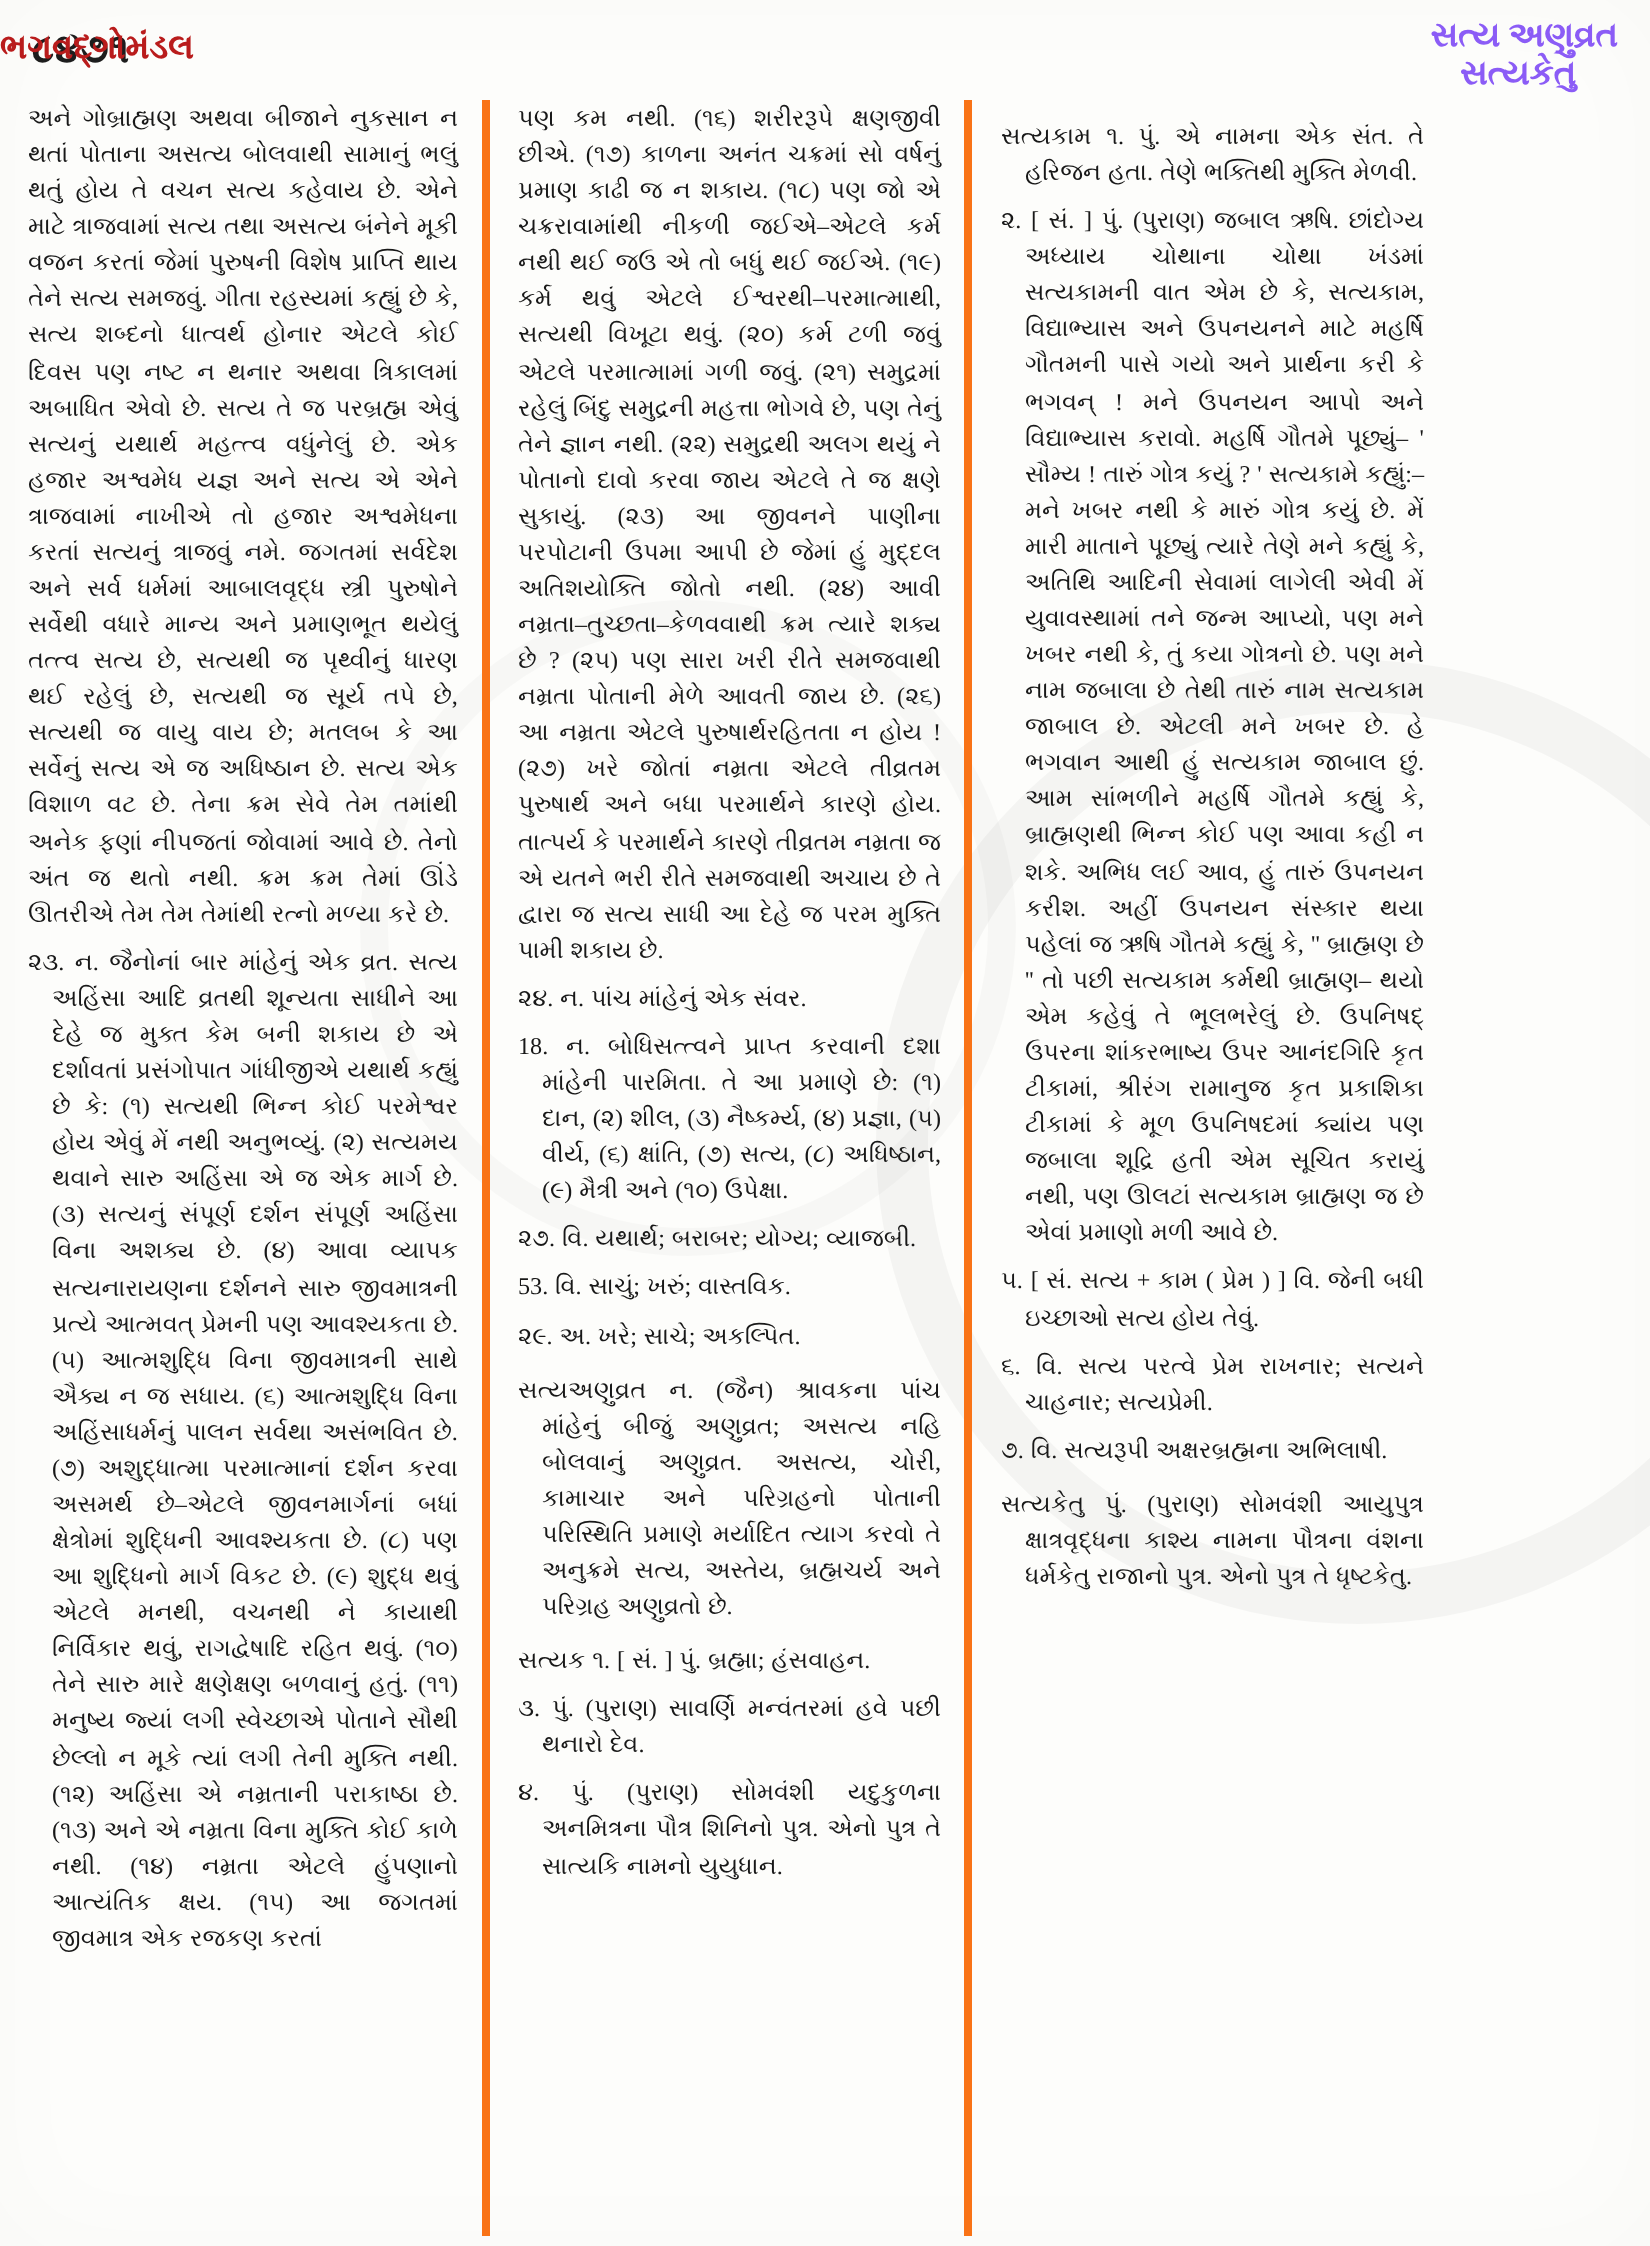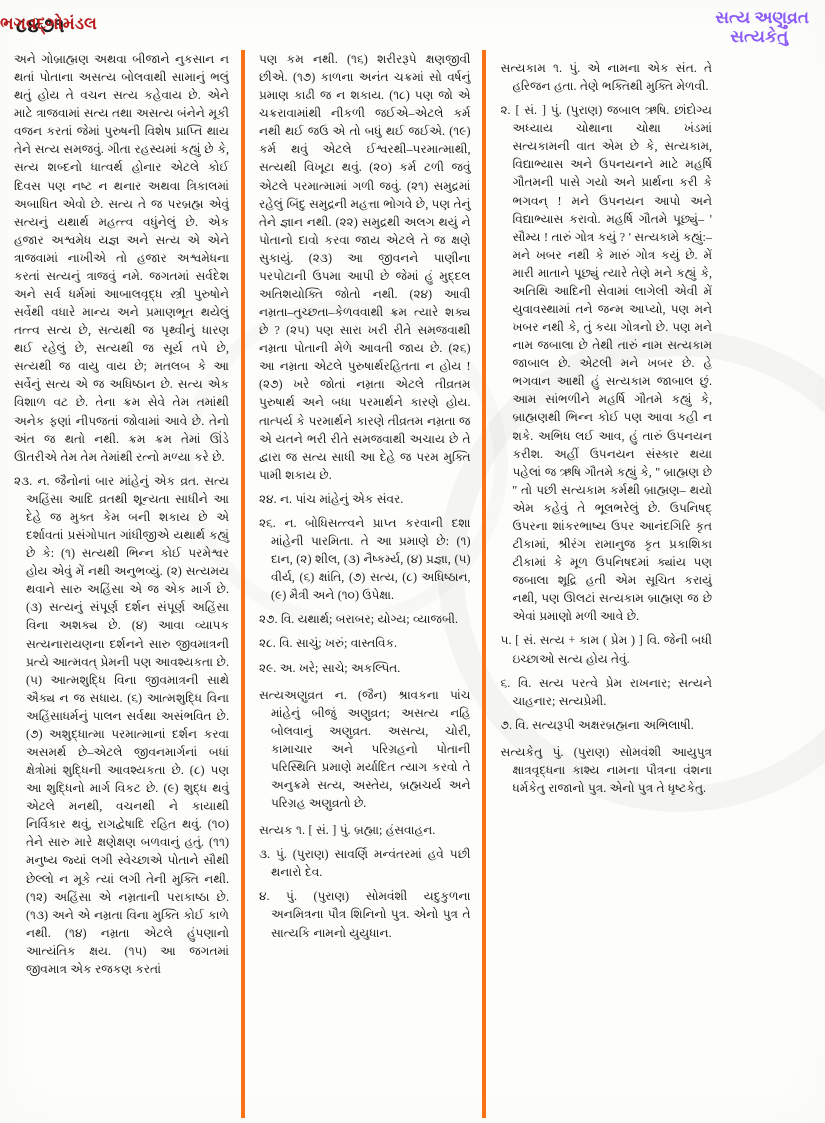--- a/index.html
+++ b/index.html
@@ -150,23 +150,23 @@
   </div>
 
   <div id="columns">
     <div class="col" id="col-1">
         <p class="run"><span>અને ગોબ્રાહ્મણ અથવા બીજાને નુકસાન ન થતાં પોતાના અસત્ય બોલવાથી સામાનું ભલું થતું હોય તે વચન સત્ય કહેવાય છે. એને માટે ત્રાજવામાં સત્ય તથા અસત્ય બંનેને મૂકી વજન કરતાં જેમાં પુરુષની વિશેષ પ્રાપ્તિ થાય તેને સત્ય સમજવું. ગીતા રહસ્યમાં કહ્યું છે કે, સત્ય શબ્દનો ધાત્વર્થ હોનાર એટલે કોઈ દિવસ પણ નષ્ટ ન થનાર અથવા ત્રિકાલમાં અબાધિત એવો છે. સત્ય તે જ પરબ્રહ્મ એવું સત્યનું યથાર્થ મહત્ત્વ વધુંનેલું છે. એક હજાર અશ્વમેધ યજ્ઞ અને સત્ય એ એને ત્રાજવામાં નાખીએ તો હજાર અશ્વમેધના કરતાં સત્યનું ત્રાજવું નમે. જગતમાં સર્વદેશ અને સર્વ ધર્મમાં આબાલવૃદ્ધ સ્ત્રી પુરુષોને સર્વેથી વધારે માન્ય અને પ્રમાણભૂત થયેલું તત્ત્વ સત્ય છે, સત્યથી જ પૃથ્વીનું ધારણ થઈ રહેલું છે, સત્યથી જ સૂર્ય તપે છે, સત્યથી જ વાયુ વાય છે; મતલબ કે આ સર્વેનું સત્ય એ જ અધિષ્ઠાન છે. સત્ય એક વિશાળ વટ છે. તેના ક્રમ સેવે તેમ તમાંથી અનેક ફણાં નીપજતાં જોવામાં આવે છે. તેનો અંત જ થતો નથી. ક્રમ ક્રમ તેમાં ઊંડે ઊતરીએ તેમ તેમ તેમાંથી રત્નો મળ્યા કરે છે.</span></p>
         <p class="sense"><span class="num">૨૩.</span> <span>ન. જૈનોનાં બાર માંહેનું એક વ્રત. સત્ય અહિંસા આદિ વ્રતથી શૂન્યતા સાધીને આ દેહે જ મુક્ત કેમ બની શકાય છે એ દર્શાવતાં પ્રસંગોપાત ગાંધીજીએ યથાર્થ કહ્યું છે કે: (૧) સત્યથી ભિન્ન કોઈ પરમેશ્વર હોય એવું મેં નથી અનુભવ્યું. (૨) સત્યમય થવાને સારુ અહિંસા એ જ એક માર્ગ છે. (૩) સત્યનું સંપૂર્ણ દર્શન સંપૂર્ણ અહિંસા વિના અશક્ય છે. (૪) આવા વ્યાપક સત્યનારાયણના દર્શનને સારુ જીવમાત્રની પ્રત્યે આત્મવત્ પ્રેમની પણ આવશ્યકતા છે. (૫) આત્મશુદ્ધિ વિના જીવમાત્રની સાથે ઐક્ય ન જ સધાય. (૬) આત્મશુદ્ધિ વિના અહિંસાધર્મનું પાલન સર્વથા અસંભવિત છે. (૭) અશુદ્ધાત્મા પરમાત્માનાં દર્શન કરવા અસમર્થ છે–એટલે જીવનમાર્ગનાં બધાં ક્ષેત્રોમાં શુદ્ધિની આવશ્યકતા છે. (૮) પણ આ શુદ્ધિનો માર્ગ વિકટ છે. (૯) શુદ્ધ થવું એટલે મનથી, વચનથી ને કાયાથી નિર્વિકાર થવું, રાગદ્વેષાદિ રહિત થવું. (૧૦) તેને સારુ મારે ક્ષણેક્ષણ બળવાનું હતું. (૧૧) મનુષ્ય જ્યાં લગી સ્વેચ્છાએ પોતાને સૌથી છેલ્લો ન મૂકે ત્યાં લગી તેની મુક્તિ નથી. (૧૨) અહિંસા એ નમ્રતાની પરાકાષ્ઠા છે. (૧૩) અને એ નમ્રતા વિના મુક્તિ કોઈ કાળે નથી. (૧૪) નમ્રતા એટલે હુંપણાનો આત્યંતિક ક્ષય. (૧૫) આ જગતમાં જીવમાત્ર એક રજકણ કરતાં</span></p>
       </div>
     <div class="col sep" id="col-2">
         <p class="run"><span>પણ કમ નથી. (૧૬) શરીરરૂપે ક્ષણજીવી છીએ. (૧૭) કાળના અનંત ચક્રમાં સો વર્ષનું પ્રમાણ કાઢી જ ન શકાય. (૧૮) પણ જો એ ચક્રરાવામાંથી નીકળી જઈએ–એટલે કર્મ નથી થઈ જઉ એ તો બધું થઈ જઈએ. (૧૯) કર્મ થવું એટલે ઈશ્વરથી–પરમાત્માથી, સત્યથી વિખૂટા થવું. (૨૦) કર્મ ટળી જવું એટલે પરમાત્મામાં ગળી જવું. (૨૧) સમુદ્રમાં રહેલું બિંદુ સમુદ્રની મહત્તા ભોગવે છે, પણ તેનું તેને જ્ઞાન નથી. (૨૨) સમુદ્રથી અલગ થયું ને પોતાનો દાવો કરવા જાય એટલે તે જ ક્ષણે સુકાયું. (૨૩) આ જીવનને પાણીના પરપોટાની ઉપમા આપી છે જેમાં હું મુદ્દલ અતિશયોક્તિ જોતો નથી. (૨૪) આવી નમ્રતા–તુચ્છતા–કેળવવાથી ક્રમ ત્યારે શક્ય છે ? (૨૫) પણ સારા ખરી રીતે સમજવાથી નમ્રતા પોતાની મેળે આવતી જાય છે. (૨૬) આ નમ્રતા એટલે પુરુષાર્થરહિતતા ન હોય ! (૨૭) ખરે જોતાં નમ્રતા એટલે તીવ્રતમ પુરુષાર્થ અને બધા પરમાર્થને કારણે હોય. તાત્પર્ય કે પરમાર્થને કારણે તીવ્રતમ નમ્રતા જ એ યતને ભરી રીતે સમજવાથી અચાય છે તે દ્વારા જ સત્ય સાધી આ દેહે જ પરમ મુક્તિ પામી શકાય છે.</span></p>
         <p class="sense"><span class="num">૨૪.</span> <span>ન. પાંચ માંહેનું એક સંવર.</span></p>
-        <p class="sense"><span class="num">૨૬.</span> <span>ન. બોધિસત્ત્વને પ્રાપ્ત કરવાની દશા માંહેની પારમિતા. તે આ પ્રમાણે છે: (૧) દાન, (૨) શીલ, (૩) નૈષ્કર્મ્ય, (૪) પ્રજ્ઞા, (૫) વીર્ય, (૬) ક્ષાંતિ, (૭) સત્ય, (૮) અધિષ્ઠાન, (૯) મૈત્રી અને (૧૦) ઉપેક્ષા.</span></p>
+        <p class="sense"><span class="num">18.</span> <span>ન. બોધિસત્ત્વને પ્રાપ્ત કરવાની દશા માંહેની પારમિતા. તે આ પ્રમાણે છે: (૧) દાન, (૨) શીલ, (૩) નૈષ્કર્મ્ય, (૪) પ્રજ્ઞા, (૫) વીર્ય, (૬) ક્ષાંતિ, (૭) સત્ય, (૮) અધિષ્ઠાન, (૯) મૈત્રી અને (૧૦) ઉપેક્ષા.</span></p>
         <p class="sense"><span class="num">૨૭.</span> <span>વિ. યથાર્થ; બરાબર; યોગ્ય; વ્યાજબી.</span></p>
-        <p class="sense"><span class="num">૨૮.</span> <span>વિ. સાચું; ખરું; વાસ્તવિક.</span></p>
+        <p class="sense"><span class="num">53.</span> <span>વિ. સાચું; ખરું; વાસ્તવિક.</span></p>
         <p class="sense"><span class="num">૨૯.</span> <span>અ. ખરે; સાચે; અકલ્પિત.</span></p>
         <p class="entry"><span class="hw">સત્યઅણુવ્રત</span> <span>ન. (જૈન) શ્રાવકના પાંચ માંહેનું બીજું અણુવ્રત; અસત્ય નહિ બોલવાનું અણુવ્રત. અસત્ય, ચોરી, કામાચાર અને પરિગ્રહનો પોતાની પરિસ્થિતિ પ્રમાણે મર્યાદિત ત્યાગ કરવો તે અનુક્રમે સત્ય, અસ્તેય, બ્રહ્મચર્ય અને પરિગ્રહ અણુવ્રતો છે.</span></p>
         <p class="entry"><span class="hw">સત્યક</span> <span class="num">૧.</span> <span>[ સં. ] પું. બ્રહ્મા; હંસવાહન.</span></p>
         <p class="sense"><span class="num">૩.</span> <span>પું. (પુરાણ) સાવર્ણિ મન્વંતરમાં હવે પછી થનારો દેવ.</span></p>
         <p class="sense"><span class="num">૪.</span> <span>પું. (પુરાણ) સોમવંશી યદુકુળના અનમિત્રના પૌત્ર શિનિનો પુત્ર. એનો પુત્ર તે સાત્યકિ નામનો યુયુધાન.</span></p>
       </div>
     <div class="col sep" id="col-3">
         <p class="entry"><span class="hw">સત્યકામ</span> <span class="num">૧.</span> <span>પું. એ નામના એક સંત. તે હરિજન હતા. તેણે ભક્તિથી મુક્તિ મેળવી.</span></p>
         <p class="sense"><span class="num">૨.</span> <span>[ સં. ] પું. (પુરાણ) જબાલ ઋષિ. છાંદોગ્ય અધ્યાય ચોથાના ચોથા ખંડમાં સત્યકામની વાત એમ છે કે, સત્યકામ, વિદ્યાભ્યાસ અને ઉપનયનને માટે મહર્ષિ ગૌતમની પાસે ગયો અને પ્રાર્થના કરી કે ભગવન્ ! મને ઉપનયન આપો અને વિદ્યાભ્યાસ કરાવો. મહર્ષિ ગૌતમે પૂછ્યું– ' સૌમ્ય ! તારું ગોત્ર કયું ? ' સત્યકામે કહ્યું:–મને ખબર નથી કે મારું ગોત્ર કયું છે. મેં મારી માતાને પૂછ્યું ત્યારે તેણે મને કહ્યું કે, અતિથિ આદિની સેવામાં લાગેલી એવી મેં યુવાવસ્થામાં તને જન્મ આપ્યો, પણ મને ખબર નથી કે, તું કયા ગોત્રનો છે. પણ મને નામ જબાલા છે તેથી તારું નામ સત્યકામ જાબાલ છે. એટલી મને ખબર છે. હે ભગવાન આથી હું સત્યકામ જાબાલ છું. આમ સાંભળીને મહર્ષિ ગૌતમે કહ્યું કે, બ્રાહ્મણથી ભિન્ન કોઈ પણ આવા કહી ન શકે. અભિધ લઈ આવ, હું તારું ઉપનયન કરીશ. અહીં ઉપનયન સંસ્કાર થયા પહેલાં જ ઋષિ ગૌતમે કહ્યું કે, '' બ્રાહ્મણ છે '' તો પછી સત્યકામ કર્મથી બ્રાહ્મણ– થયો એમ કહેવું તે ભૂલભરેલું છે. ઉપનિષદ્ ઉપરના શાંકરભાષ્ય ઉપર આનંદગિરિ કૃત ટીકામાં, શ્રીરંગ રામાનુજ કૃત પ્રકાશિકા ટીકામાં કે મૂળ ઉપનિષદમાં ક્યાંય પણ જબાલા શૂદ્રિ હતી એમ સૂચિત કરાયું નથી, પણ ઊલટાં સત્યકામ બ્રાહ્મણ જ છે એવાં પ્રમાણો મળી આવે છે.</span></p>
         <p class="sense"><span class="num">૫.</span> <span>[ સં. સત્ય + કામ ( પ્રેમ ) ] વિ. જેની બધી ઇચ્છાઓ સત્ય હોય તેવું.</span></p>

